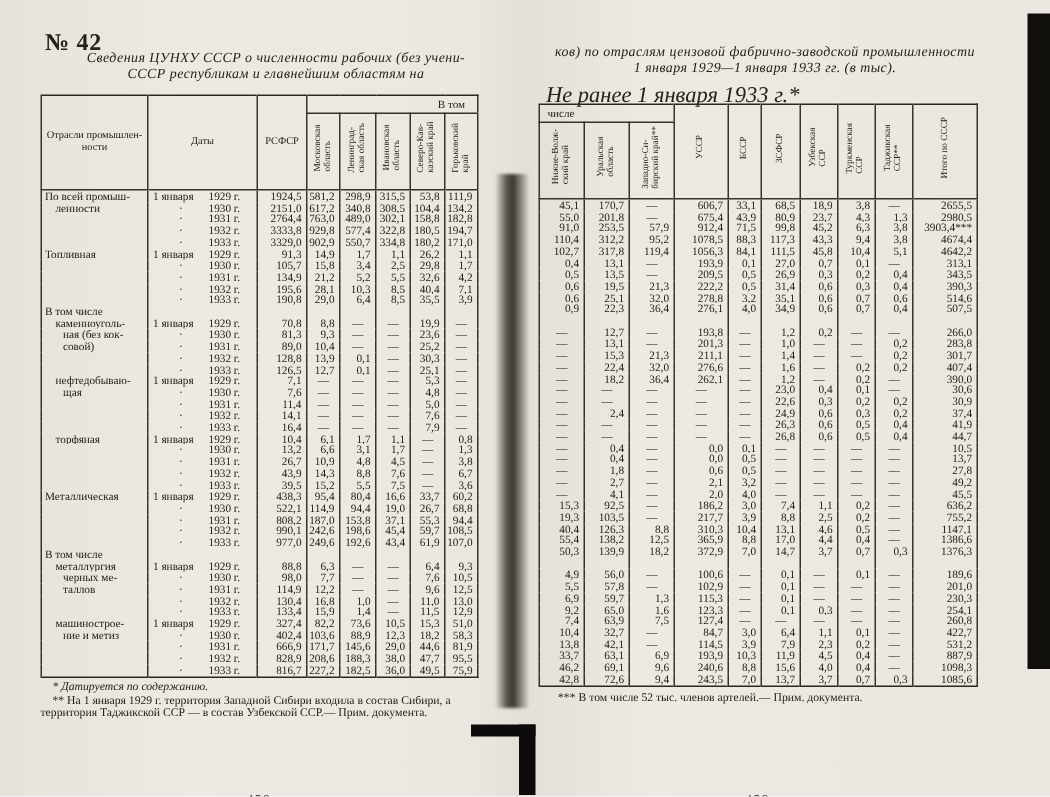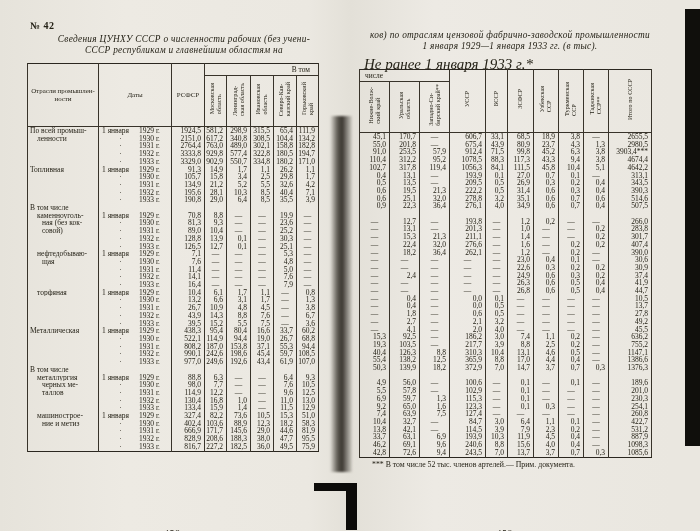--- a/index.html
+++ b/index.html
@@ -3,21 +3,21 @@
 <meta charset="utf-8">
 <style>
   html,body{margin:0;padding:0;}
   body{
     width:700px;height:531px;position:relative;overflow:hidden;
     background:linear-gradient(90deg,#e6e3db 0%,#edeae3 18%,#ebe8e1 44%,#e3e0d8 50%,#edeae4 62%,#eae7e0 96%);
     font-family:"Liberation Serif","DejaVu Serif",serif;
     color:#252217;
     -webkit-font-smoothing:antialiased;
   }
-  .docnum{position:absolute;left:30px;top:20px;font-size:10px;font-weight:bold;letter-spacing:.5px;}
+  .docnum{position:absolute;left:30px;top:20px;font-size:16px;font-weight:bold;letter-spacing:.5px;}
   .title{position:absolute;font-style:italic;font-size:9.3px;line-height:11px;white-space:pre-line;text-align:center;letter-spacing:.3px;}
   .ltitle{left:38px;top:34px;width:292px;}
   .rtitle{left:364px;top:30px;width:292px;}
   .datenote{position:absolute;left:364px;top:56px;width:292px;text-align:left;font-style:italic;font-size:15px;}
   table{border-collapse:collapse;table-layout:fixed;position:absolute;}
   #tblL{left:27px;top:63px;}
   #tblR{left:359px;top:69px;border-radius:25px;}
   table,th,td{border-color:#35works;}
   th,td{padding:0;margin:0;font-weight:normal;border-left:1px solid #38332a;}
   table{border:1px solid #38332a;border-top:1.5px solid #2b2720;border-bottom:1.8px solid #2b2720;}
@@ -95,21 +95,21 @@
     </tr>
   </thead>
   <tbody id="left-tbody">
       <tr>
         <td class="lbl i0">По всей промыш-</td>
         <td class="date"><span class="dp">1 января</span><span>1929 г.</span></td>
         <td class="num">1924,5</td>
         <td class="num">581,2</td>
         <td class="num">298,9</td>
         <td class="num">315,5</td>
-        <td class="num">65,4</td>
+        <td class="num">53,8</td>
         <td class="num">111,9</td>
       </tr>
       <tr>
         <td class="lbl i1">ленности</td>
         <td class="date"><span class="dp c">·</span><span>1930 г.</span></td>
         <td class="num">2151,0</td>
         <td class="num">617,2</td>
         <td class="num">340,8</td>
         <td class="num">308,5</td>
         <td class="num">104,4</td>
@@ -512,20 +512,22 @@
         <td class="num">227,2</td>
         <td class="num">182,5</td>
         <td class="num">36,0</td>
         <td class="num">49,5</td>
         <td class="num">75,9</td>
       </tr>
     </tbody>
 </table>
 
 <div class="footnotes fnL">
+  <div class="fn1">* Датируется по содержанию.</div>
+  <div class="fn2">** На 1 января 1929 г. территория Западной Сибири входила в состав Сибири, а территория Таджикской ССР — в состав Узбекской ССР.— Прим. документа.</div>
 </div>
 <div class="pageno pnL">458</div>
 
 <div class="title rtitle">ков) по отраслям цензовой фабрично-заводской промышленности
 1 января 1929—1 января 1933 гг. (в тыс).</div>
 <div class="datenote">Не ранее 1 января 1933 г.*</div>
 
 <table id="tblR">
   <colgroup>
     <col style="width:30px">

